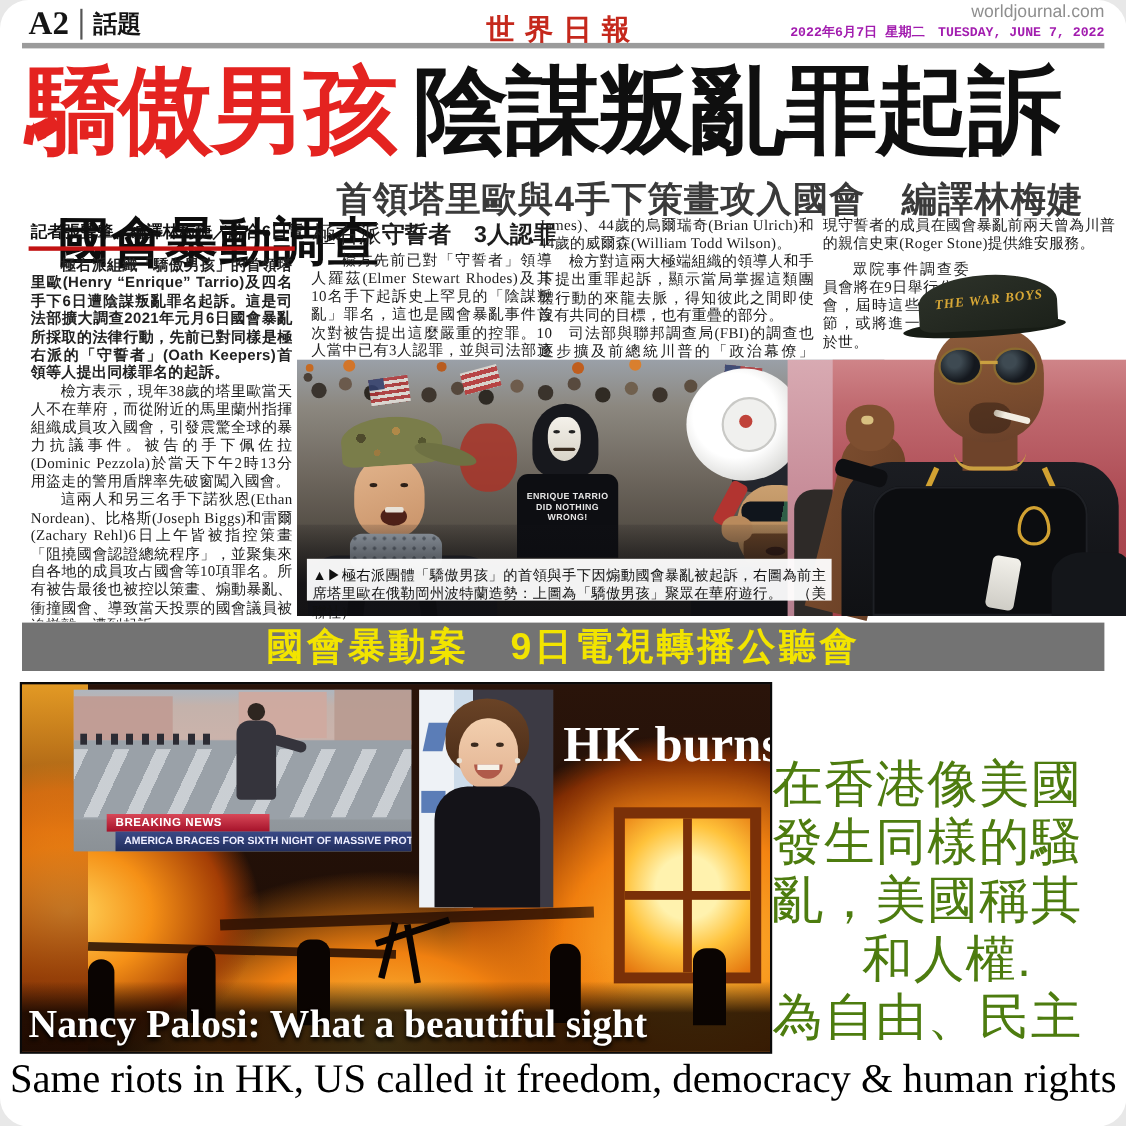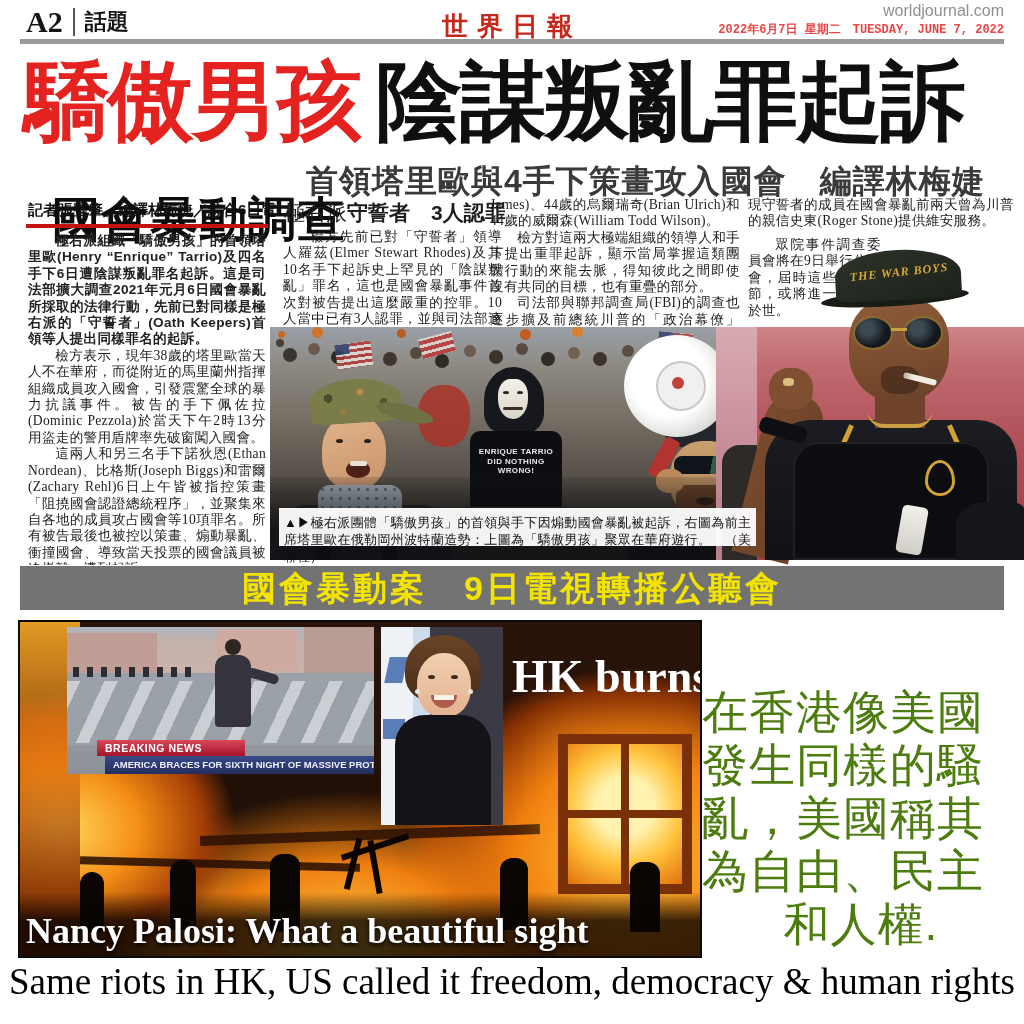--- a/index.html
+++ b/index.html
@@ -1,27 +1,27 @@
 <!DOCTYPE html>
 <html><head>
 <meta charset="utf-8">
 <style>
   html,body{margin:0;padding:0;background:#e8e8e8;}
   #page{position:relative;width:1024px;height:1024px;background:#ffffff;overflow:hidden;
-        font-family:"Liberation Sans",sans-serif;margin:0 auto;}
+        font-family:"Liberation Sans",sans-serif;margin:0 auto;border-radius:26px;}
   .abs{position:absolute;}
 
   
   #hdr-left{left:26px;top:5px;display:flex;align-items:center;gap:10px;}
   .page-label{font:700 30px "Liberation Serif",serif;color:#151515;}
   .section-label{font:700 22px "Liberation Sans",sans-serif;color:#151515;border-left:2px solid #555;padding-left:10px;line-height:28px;}
   #masthead{left:0;right:0;top:9px;text-align:center;font:700 26px "Liberation Serif",serif;color:#c5281c;letter-spacing:9px;}
   #hdr-right{right:20px;top:2px;text-align:right;}
   .website{font:400 16px "Liberation Sans",sans-serif;color:#8f8f8f;}
-  .dateline{font:700 12px "Liberation Mono",monospace;color:#ef4444;margin-top:1px;}
+  .dateline{font:700 12px "Liberation Mono",monospace;color:#a21caf;margin-top:1px;}
   #hdr-rule{left:20px;width:984px;top:39px;height:5px;background:#9b9b9b;}
 
   
   #headline{left:24px;top:50px;white-space:nowrap;font-weight:900;font-size:86px;line-height:102px;letter-spacing:-2px;}
   .hl-red{color:#e42320;margin-right:16px;}
   .hl-black{color:#0f0f0f;}
   #kicker{left:52px;top:156px;font-size:48px;font-weight:900;color:#0d0d0d;letter-spacing:1px;margin-top:32px;}
   #deck{left:306px;top:160px;font-size:32px;font-weight:600;color:#3a3a3a;letter-spacing:1px;white-space:nowrap;}
   #byline{left:28px;top:201px;font-size:15px;font-weight:700;color:#111;white-space:nowrap;}
   #byline-rule{left:26px;top:224px;width:242px;height:4px;background:#c21212;}
@@ -385,19 +385,19 @@
 
     <div class="abs" id="hk-burns">HK burns</div>
     <div class="abs" id="quote-band"></div>
     <div class="abs" id="nancy-quote">Nancy Palosi:  What a beautiful sight</div>
   </div>
 
   <div class="abs" id="commentary">
     <div class="c-line">在香港像美國</div>
     <div class="c-line">發生同樣的騷</div>
     <div class="c-line">亂，美國稱其</div>
+    <div class="c-line center">和人權.</div>
     <div class="c-line">為自由、民主</div>
-    <div class="c-line center">和人權.</div>
   </div>
 
   <div class="abs" id="bottom-caption">Same riots in HK, US called it freedom, democracy &amp; human rights</div>
 
 </div>
 
 </body></html>

